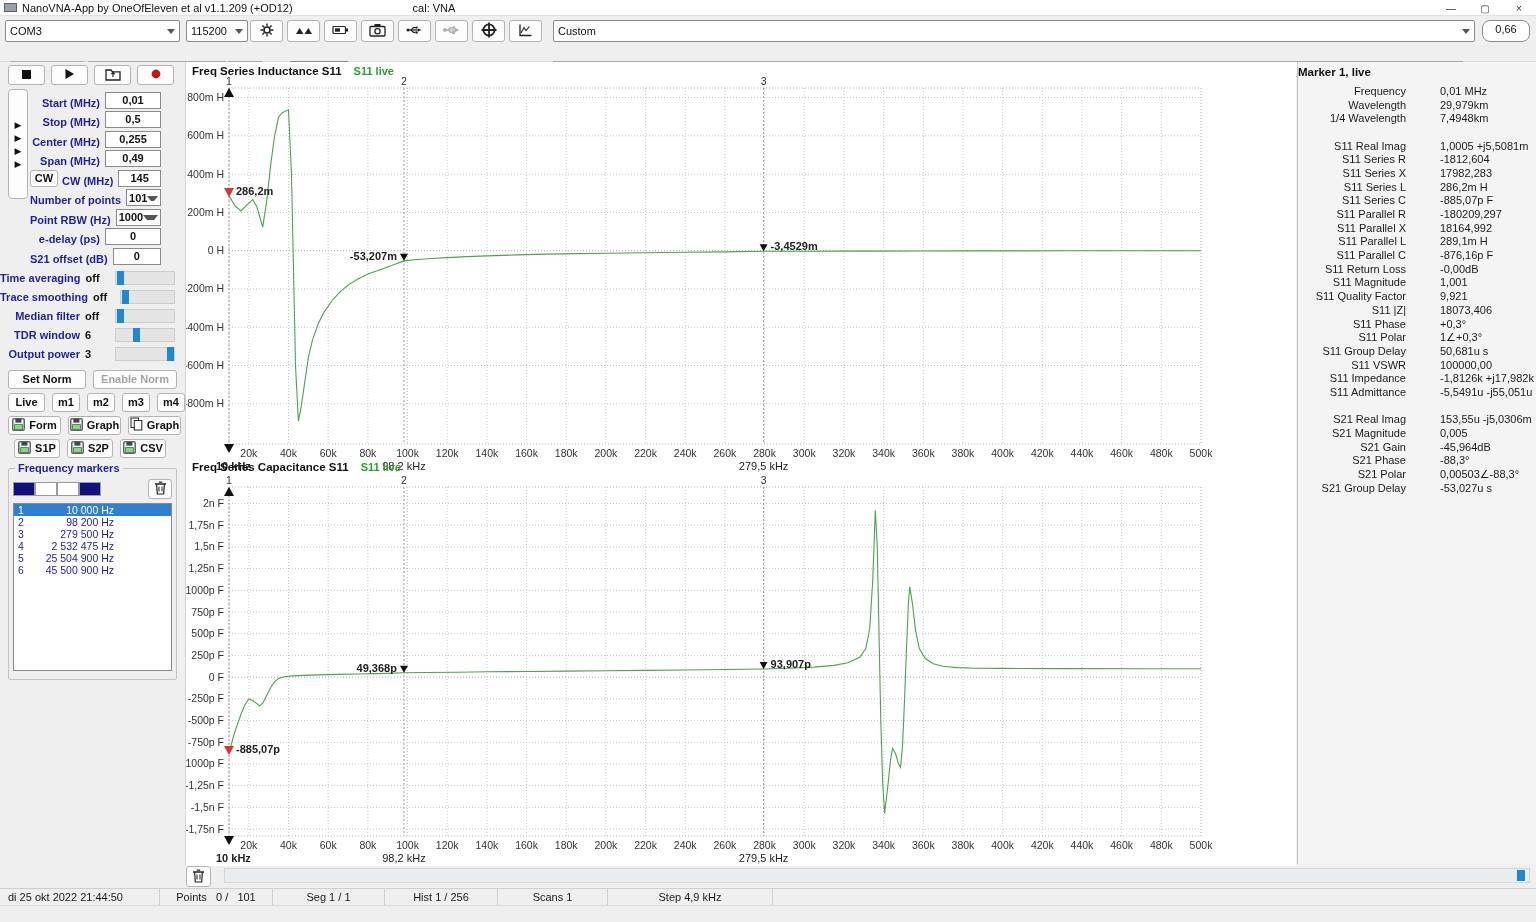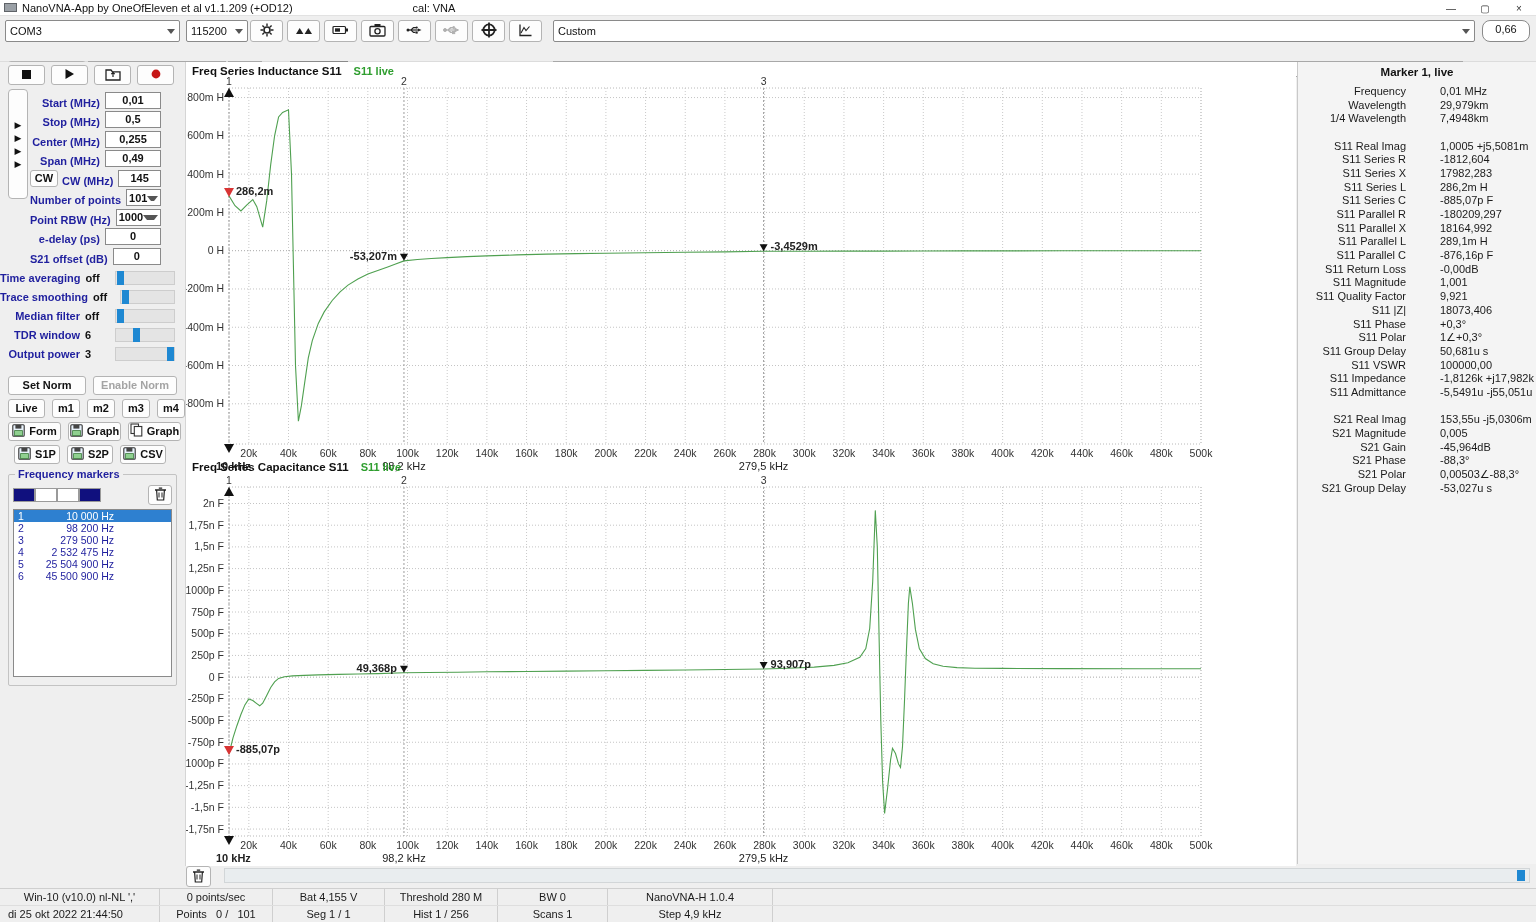--- a/index.html
+++ b/index.html
@@ -61,21 +61,21 @@
   #charts{position:absolute;left:185px;top:62px;width:1111px;height:804px;background:#ffffff;border-left:1px solid #d5d5d5;}
   .chart-title{position:absolute;left:6px;font-size:11.5px;font-weight:bold;color:#111;}
   .chart-title .legend{color:#2f9e2f;font-weight:bold;margin-left:12px;font-size:11px;}
   svg text{font-family:"Liberation Sans",sans-serif;}
   
   #trash2{position:absolute;left:186px;top:866px;width:25px;height:21px;}
   #hscroll{position:absolute;left:224px;top:868px;width:1306px;height:15px;background:#e9edef;border:1px solid #d2d6d8;}
   #hscroll .handle{position:absolute;right:4px;top:1px;width:8px;height:11px;background:#1e88d2;}
   
   #rightpanel{position:absolute;left:1297px;top:62px;width:239px;height:802px;background:#f4f4f4;border-left:1px solid #c9c9c9;}
-  #rp-title{text-align:center;font-weight:bold;margin-top:4px;font-size:11.5px;}
+  #rp-title{font-weight:bold;margin-top:4px;font-size:11.5px;}
   .mrow{display:flex;height:13.7px;align-items:center;}
   .mrow .ml{width:114px;text-align:right;padding-right:6px;color:#1a1a1a;}
   .mrow .mv{flex:1;text-align:left;color:#1a1a1a;padding-left:28px;}
   
   #statusbar{position:absolute;left:0;top:888px;width:1536px;height:34px;background:#efefef;border-top:1px solid #cfcfcf;}
   .srow2{display:flex;height:17px;border-bottom:1px solid #dedede;}
   .scell{border-right:1px solid #cfcfcf;display:flex;align-items:center;justify-content:center;white-space:pre;font-size:11px;color:#1a1a1a;}
   .scell.left{justify-content:flex-start;padding-left:8px;}
 </style>
 </head>
@@ -294,21 +294,21 @@
             </div>
           </div>
           <div class="srow">
             <span class="slabel">Output power</span>
             <span class="sval">3</span>
             <div class="strack">
               <div class="shandle" style="left:51px"></div>
             </div>
           </div>
         </div>
-      <div class="btnrow" id="normrow" style="margin-top:12px;">
+      <div class="btnrow" id="normrow" style="margin-top:6px;">
           <button class="btn" style="width: 78px; height: 19px;">
             <span>Set Norm</span>
           </button>
           <button class="btn" style="width: 84px; height: 19px;">
             <span style="color:#a4a4a4">Enable Norm</span>
           </button>
         </div>
       <div class="btnrow" id="tracerow">
           <button class="btn" style="width: 38px; height: 19px;">
             <span>Live</span>
@@ -750,29 +750,20 @@
           <span class="mv">0,00503∠-88,3°</span>
         </div>
         <div class="mrow">
           <span class="ml">S21 Group Delay</span>
           <span class="mv">-53,027u s</span>
         </div>
       </div>
   </div>
 
   <div id="statusbar">
-    <div class="srow2" id="sb-row1">
-        <div class="scell" style="width: 160px;">Win-10 (v10.0) nl-NL ','</div>
-        <div class="scell" style="width: 113px;">0 points/sec</div>
-        <div class="scell" style="width: 112px;">Bat 4,155 V</div>
-        <div class="scell" style="width: 113px;">Threshold 280 M</div>
-        <div class="scell" style="width: 110px;">BW 0</div>
-        <div class="scell" style="width: 165px;">NanoVNA-H 1.0.4</div>
-        <div class="scell" style="flex: 1 1 0%; border-right: none;"></div>
-      </div>
     <div class="srow2" id="sb-row2">
         <div class="scell left" style="width: 160px;">di 25 okt 2022 21:44:50</div>
         <div class="scell" style="width: 113px;">Points   0 /   101</div>
         <div class="scell" style="width: 112px;">Seg 1 / 1</div>
         <div class="scell" style="width: 113px;">Hist 1 / 256</div>
         <div class="scell" style="width: 110px;">Scans 1</div>
         <div class="scell" style="width: 165px;">Step 4,9 kHz</div>
         <div class="scell" style="flex: 1 1 0%; border-right: none;"></div>
       </div>
   </div>

